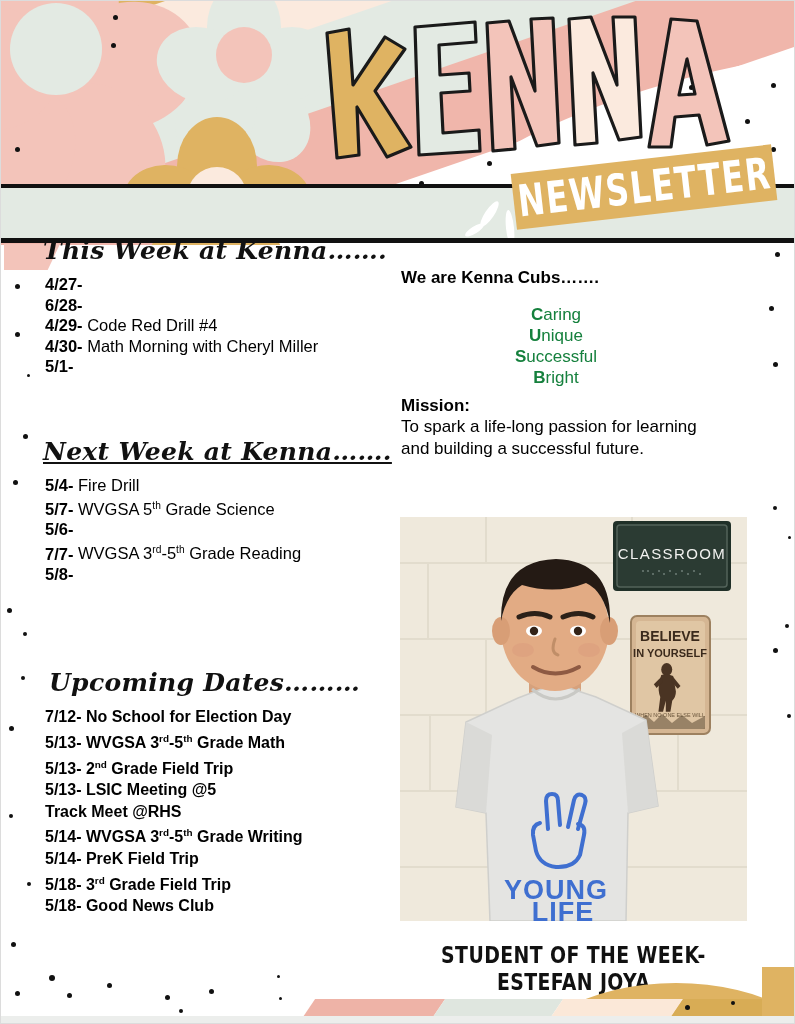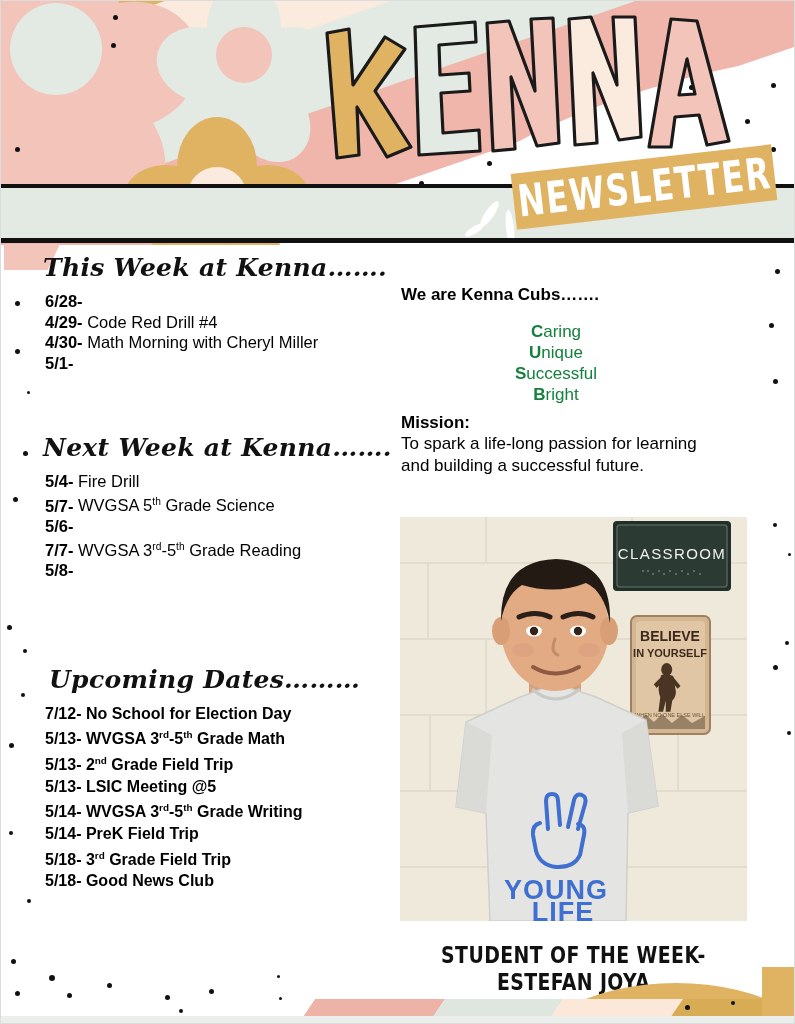--- a/index.html
+++ b/index.html
@@ -168,21 +168,21 @@
     position: absolute;
     left: 3px; top: 243px;
     width: 56px; height: 26px;
     background: #f3c4ba;
     clip-path: polygon(0 0, 100% 0, 78% 100%, 0 100%);
   }
 
   
   .body-area {
     position: absolute;
-    left: 0; top: 244px;
+    left: 0; top: 227px;
     width: 710px;
     height: 740px;
   }
 
   .col-left {
     position: absolute;
     left: 28px; top: 8px;
     width: 350px;
   }
   .col-right {
@@ -194,21 +194,21 @@
   .script-heading {
     font-family: "DejaVu Serif", serif;
     font-style: italic;
     font-weight: bold;
     font-size: 25px;
     color: #111111;
     letter-spacing: 0.3px;
     white-space: nowrap;
   }
   .heading-thisweek { margin-left: 14px; }
-  .heading-nextweek { margin-left: 14px; }
+  .heading-nextweek { margin-left: 14px; text-decoration: underline; }
   .heading-upcoming { margin-left: 20px; }
 
   .date-list {
     list-style: none;
     margin: 9px 0 0 0;
     padding: 0 0 0 16px;
   }
   .date-list li {
     font-size: 16.5px;
     line-height: 20.5px;
@@ -400,20 +400,21 @@
   </div>
 
   <div class="pink-tab"></div>
 
   <div class="body-area">
 
     <div class="col-left">
 
       <div class="script-heading heading-thisweek">This Week at Kenna…….</div>
       <ul class="date-list">
+        <li><span class="d">4/27-</span><span></span></li>
         <li><span class="d">6/28-</span><span></span></li>
         <li><span class="d">4/29-</span><span> Code Red Drill #4</span></li>
         <li><span class="d">4/30-</span><span> Math Morning with Cheryl Miller</span></li>
         <li><span class="d">5/1-</span><span></span></li>
       </ul>
 
       <div style="height:60px"></div>
 
       <div class="script-heading heading-nextweek">Next Week at Kenna…….</div>
       <ul class="date-list">
@@ -425,20 +426,21 @@
       </ul>
 
       <div style="height:84px"></div>
 
       <div class="script-heading heading-upcoming">Upcoming Dates………</div>
       <ul class="date-list all-bold">
         <li><span class="sup-host">7/12- No School for Election Day</span></li>
         <li><span class="sup-host">5/13- WVGSA 3<sup>rd</sup>-5<sup>th</sup> Grade Math</span></li>
         <li><span class="sup-host">5/13- 2<sup>nd</sup> Grade Field Trip</span></li>
         <li><span class="sup-host">5/13- LSIC Meeting @5</span></li>
+        <li><span class="sup-host">Track Meet @RHS</span></li>
         <li><span class="sup-host">5/14- WVGSA 3<sup>rd</sup>-5<sup>th</sup> Grade Writing</span></li>
         <li><span class="sup-host">5/14- PreK Field Trip</span></li>
         <li><span class="sup-host">5/18- 3<sup>rd</sup> Grade Field Trip</span></li>
         <li><span class="sup-host">5/18- Good News Club</span></li>
       </ul>
     </div>
 
     <div class="col-right">
       <p class="cubs-title">We are Kenna Cubs…….</p>
 

